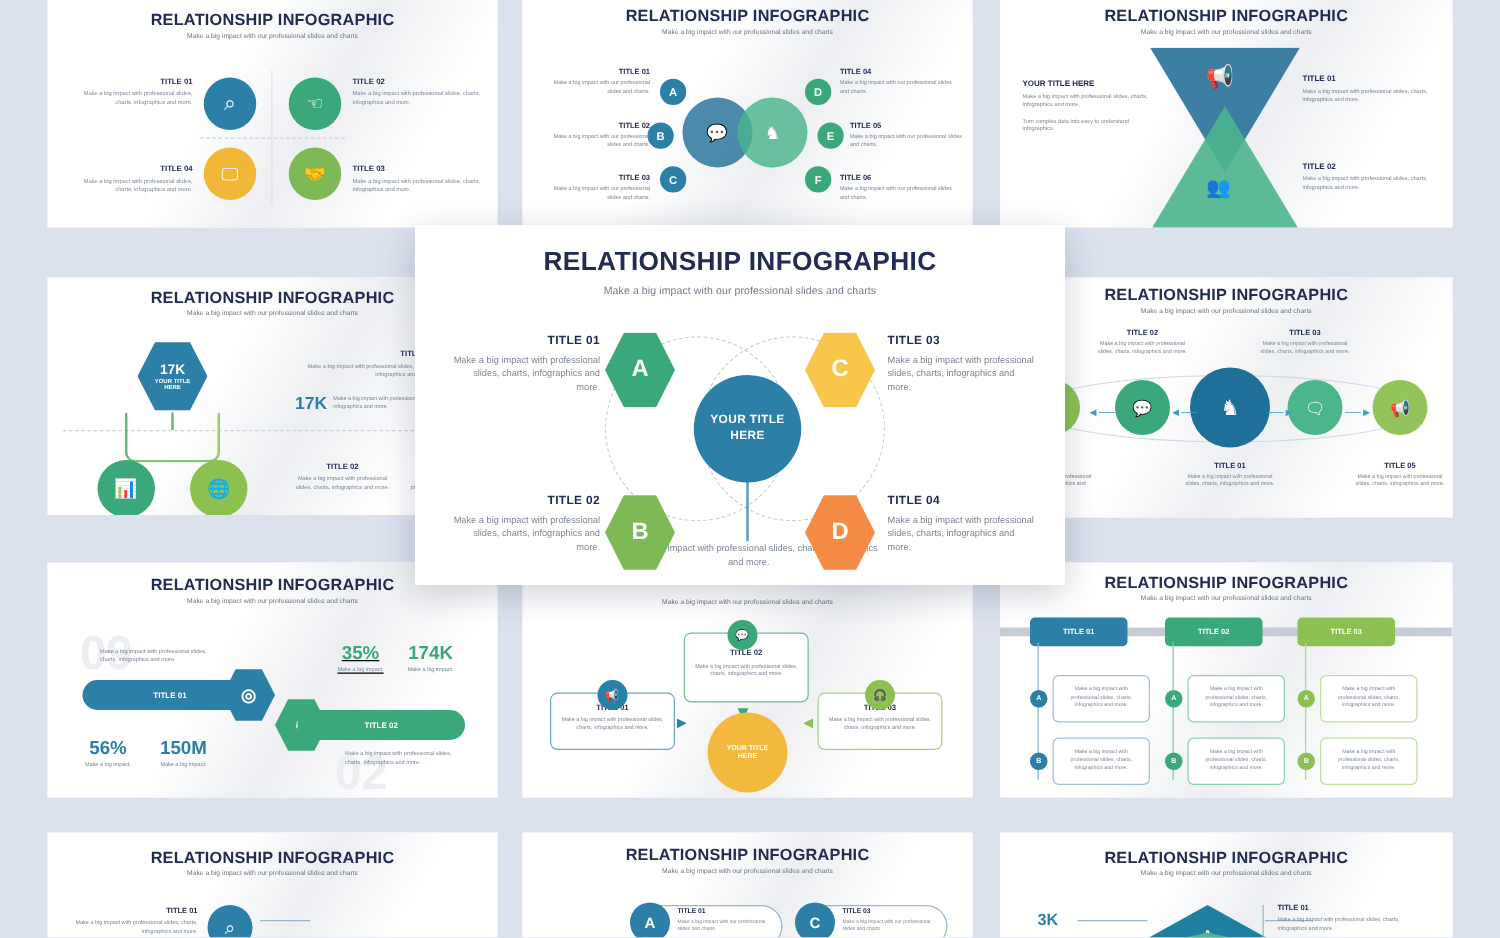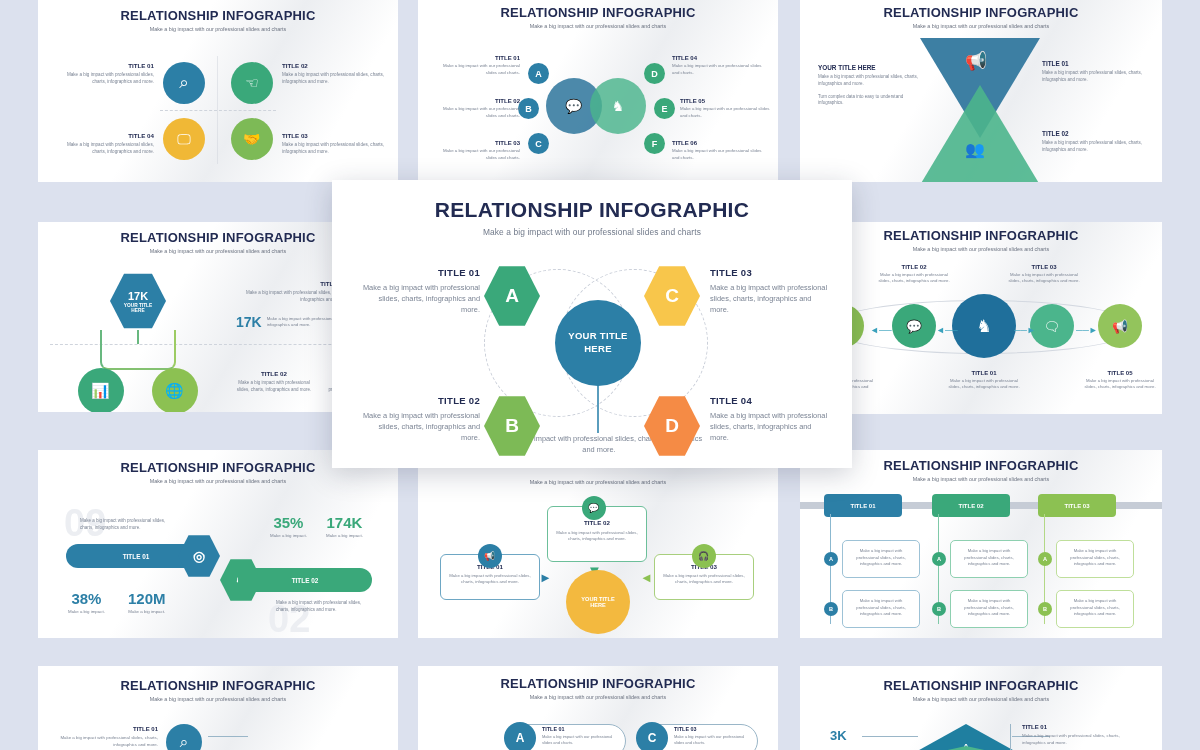--- a/index.html
+++ b/index.html
@@ -328,34 +328,34 @@
         <span style="color:#fff;font-size:6.4px;font-weight:700;">TITLE 01</span>
       </div>
       <div class="hexs" style="position:absolute;left:140px;top:84px;width:42px;height:44px;background:#2c7fa6;font-size:14px;">◎</div>
 
       <div class="hexs" style="position:absolute;left:182px;top:108px;width:42px;height:44px;background:#3aa87a;font-size:14px;">♞</div>
       <div style="position:absolute;left:200px;top:118px;width:134px;height:24px;background:#3aa87a;border-radius:0 12px 12px 0;display:flex;align-items:center;justify-content:center;">
         <span style="color:#fff;font-size:6.4px;font-weight:700;">TITLE 02</span>
       </div>
       <div class="tiny" style="position:absolute;left:238px;top:150px;width:96px;font-size:4.5px;line-height:1.5;">Make a big impact with professional slides, charts, infographics and more.</div>
 
-      <div style="position:absolute;left:232px;top:64px;text-align:center;">
+      <div style="position:absolute;left:232px;top:64px;text-align:center;text-decoration:underline;">
         <div style="color:#3aa87a;font-size:15px;font-weight:800;">35%</div>
         <div class="tiny" style="font-size:4.4px;margin-top:2px;">Make a big impact.</div>
       </div>
       <div style="position:absolute;left:288px;top:64px;text-align:center;">
         <div style="color:#3aa87a;font-size:15px;font-weight:800;">174K</div>
         <div class="tiny" style="font-size:4.4px;margin-top:2px;">Make a big impact.</div>
       </div>
       <div style="position:absolute;left:30px;top:140px;text-align:center;">
-        <div style="color:#2c7fa6;font-size:15px;font-weight:800;">38%</div>
+        <div style="color:#2c7fa6;font-size:15px;font-weight:800;">56%</div>
         <div class="tiny" style="font-size:4.4px;margin-top:2px;">Make a big impact.</div>
       </div>
       <div style="position:absolute;left:90px;top:140px;text-align:center;">
-        <div style="color:#2c7fa6;font-size:15px;font-weight:800;">120M</div>
+        <div style="color:#2c7fa6;font-size:15px;font-weight:800;">150M</div>
         <div class="tiny" style="font-size:4.4px;margin-top:2px;">Make a big impact.</div>
       </div>
     </div>
   </div>
 
   <div class="thumb" style="left:418px;top:450px;width:360px;height:188px;">
     <div class="thumb-inner">
       <div class="t-title" style="font-size:13px;margin-top:-4px;opacity:0;">RELATIONSHIP INFOGRAPHIC</div>
       <div class="t-sub" style="font-size:5.4px;margin-top:18px;">Make a big impact with our professional slides and charts</div>
 

